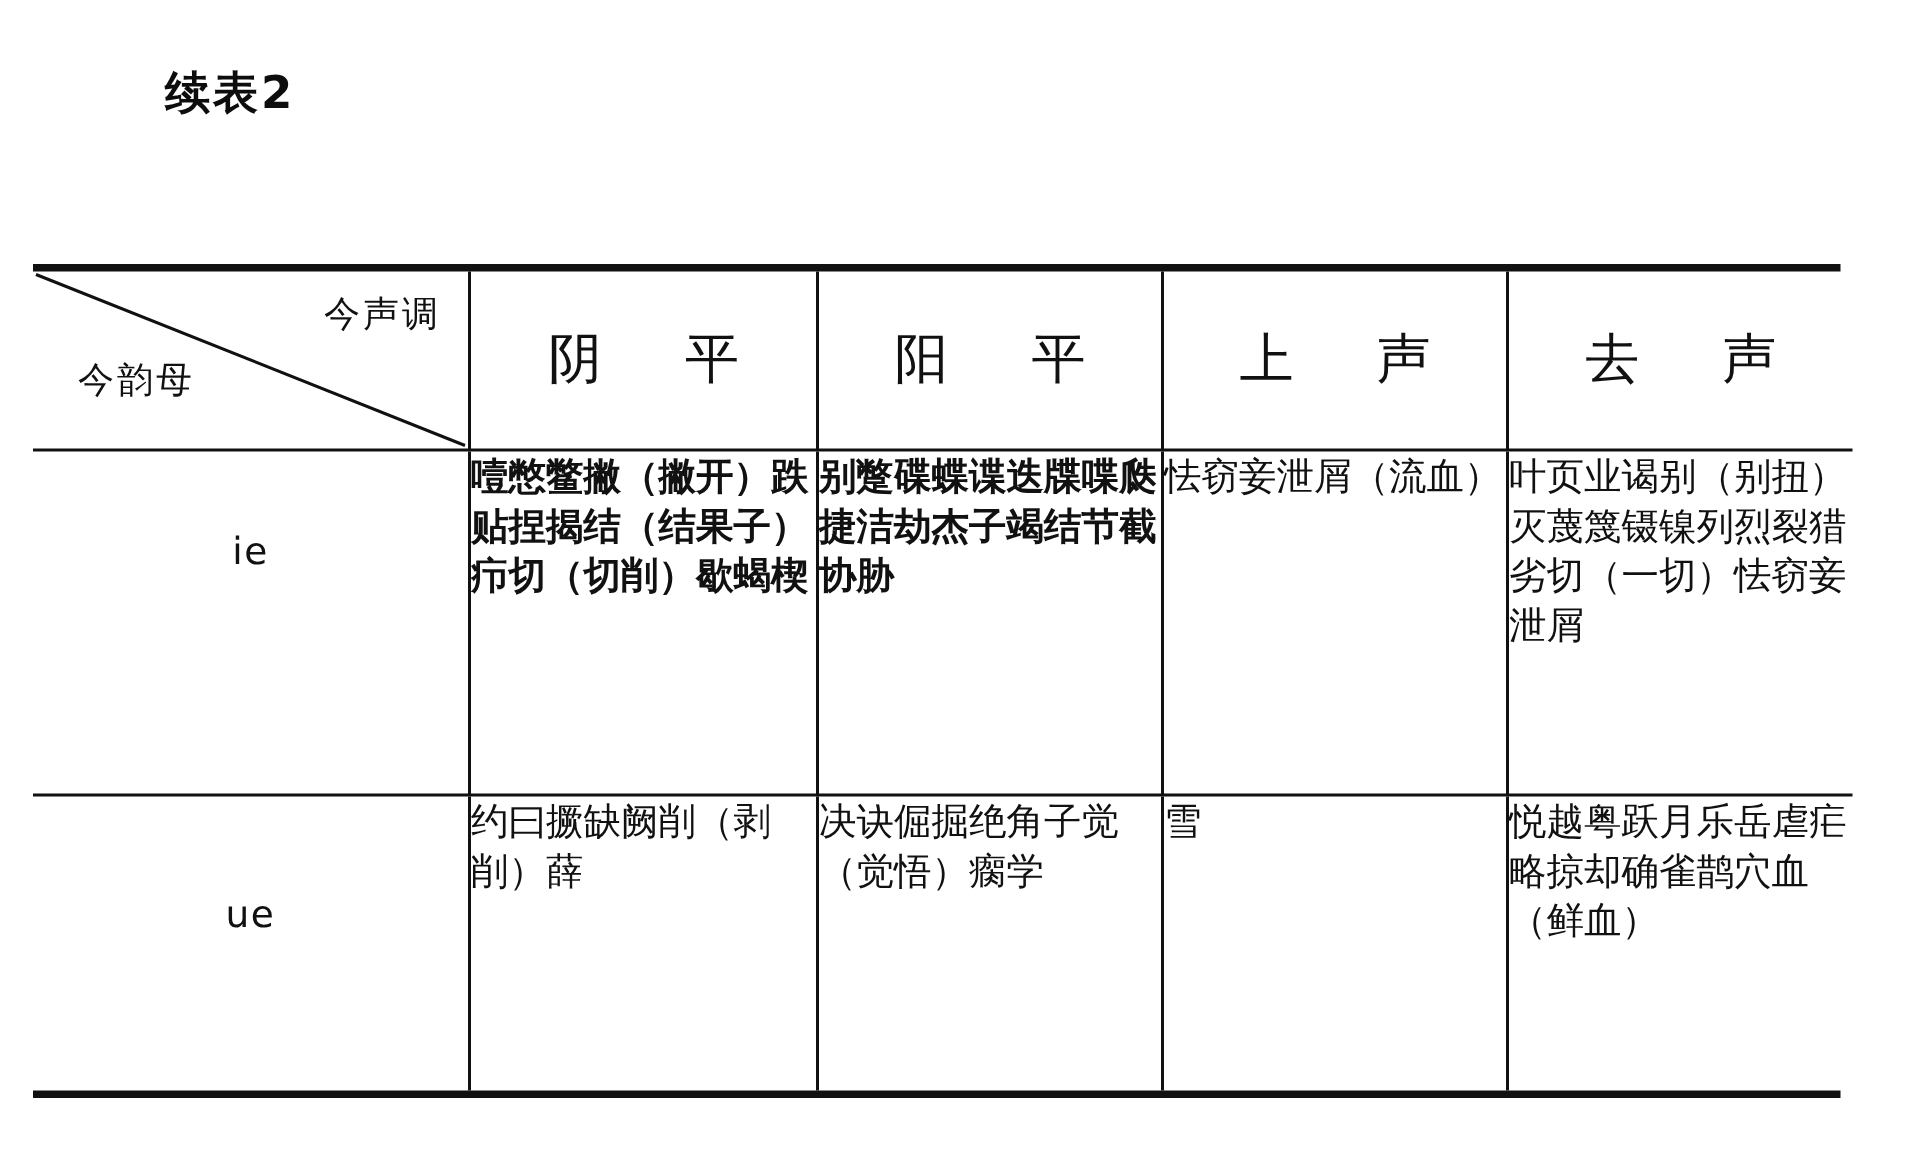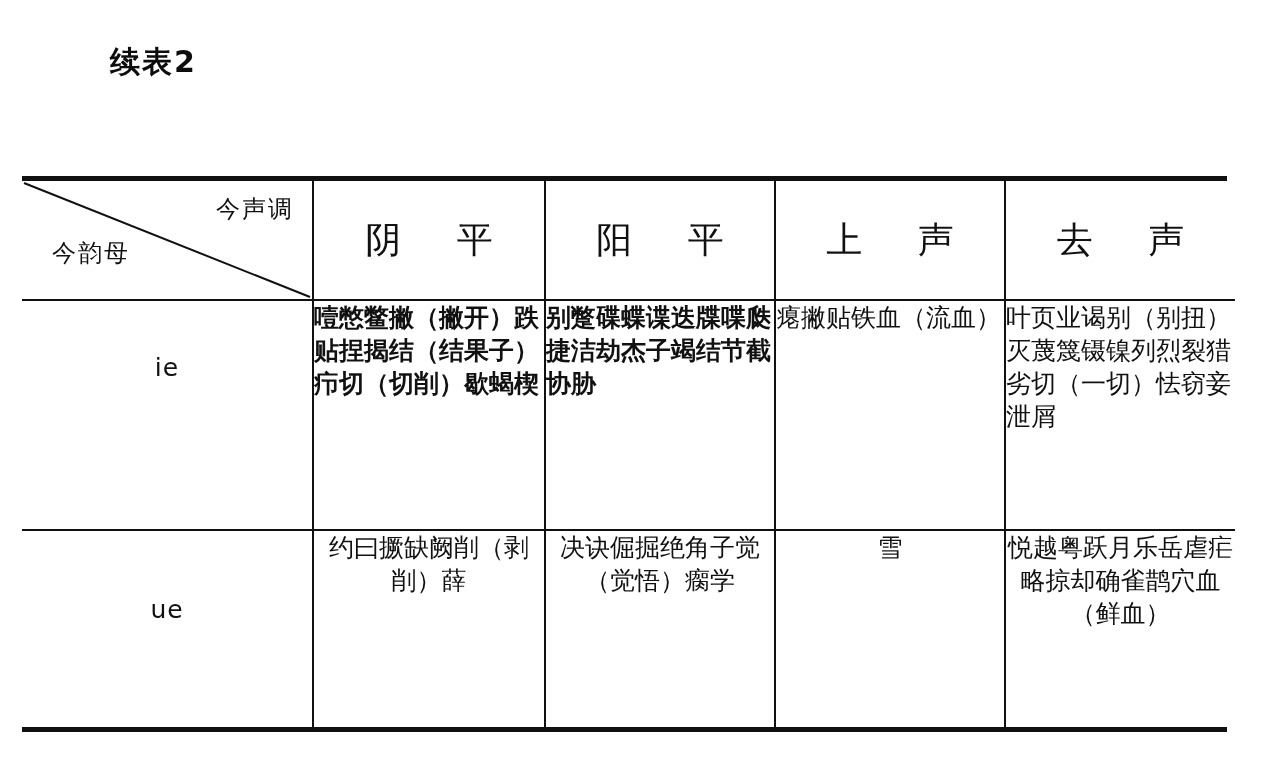--- a/index.html
+++ b/index.html
@@ -120,21 +120,21 @@
     padding-top: 64px;
   }
   .data-cell {
     font-size: 25px;
     line-height: 1.32;
     padding: 6px 3px 8px 4px;
     word-break: break-all;
   }
   .data-cell.last { border-right: none !important; }
   .row-ie td { height: 228px; border-radius: 15px; }
-  .row-ue td { height: 196px; text-align: center; }
+  .row-ue td { height: 196px; }
   .bold-run { font-weight: bold; }
   .cell-text { display: block; }
 </style>
 </head>
 <body>
 
 <div class="page">
 
   <div class="doc-title">续表2</div>
 
@@ -160,21 +160,21 @@
         <td class="rhyme-cell">
           <span class="rhyme-inner">ie</span>
         </td>
         <td class="data-cell col-a bold-run">
           <span class="cell-text">噎憋鳖撇（撇开）跌贴捏揭结（结果子）疖切（切削）歇蝎楔</span>
         </td>
         <td class="data-cell col-b bold-run">
           <span class="cell-text">别蹩碟蝶谍迭牒喋瓞捷洁劫杰子竭结节截协胁</span>
         </td>
         <td class="data-cell col-c">
-          <span class="cell-text">瘪撇贴铁血（流血）</span>
+          <span class="cell-text">怯窃妾泄屑（流血）</span>
         </td>
         <td class="data-cell col-d last">
           <span class="cell-text">叶页业谒别（别扭）灭蔑篾镊镍列烈裂猎劣切（一切）怯窃妾泄屑</span>
         </td>
       </tr>
 
       <tr class="row-ue row-sep">
         <td class="rhyme-cell">
           <span class="rhyme-inner second">ue</span>
         </td>

